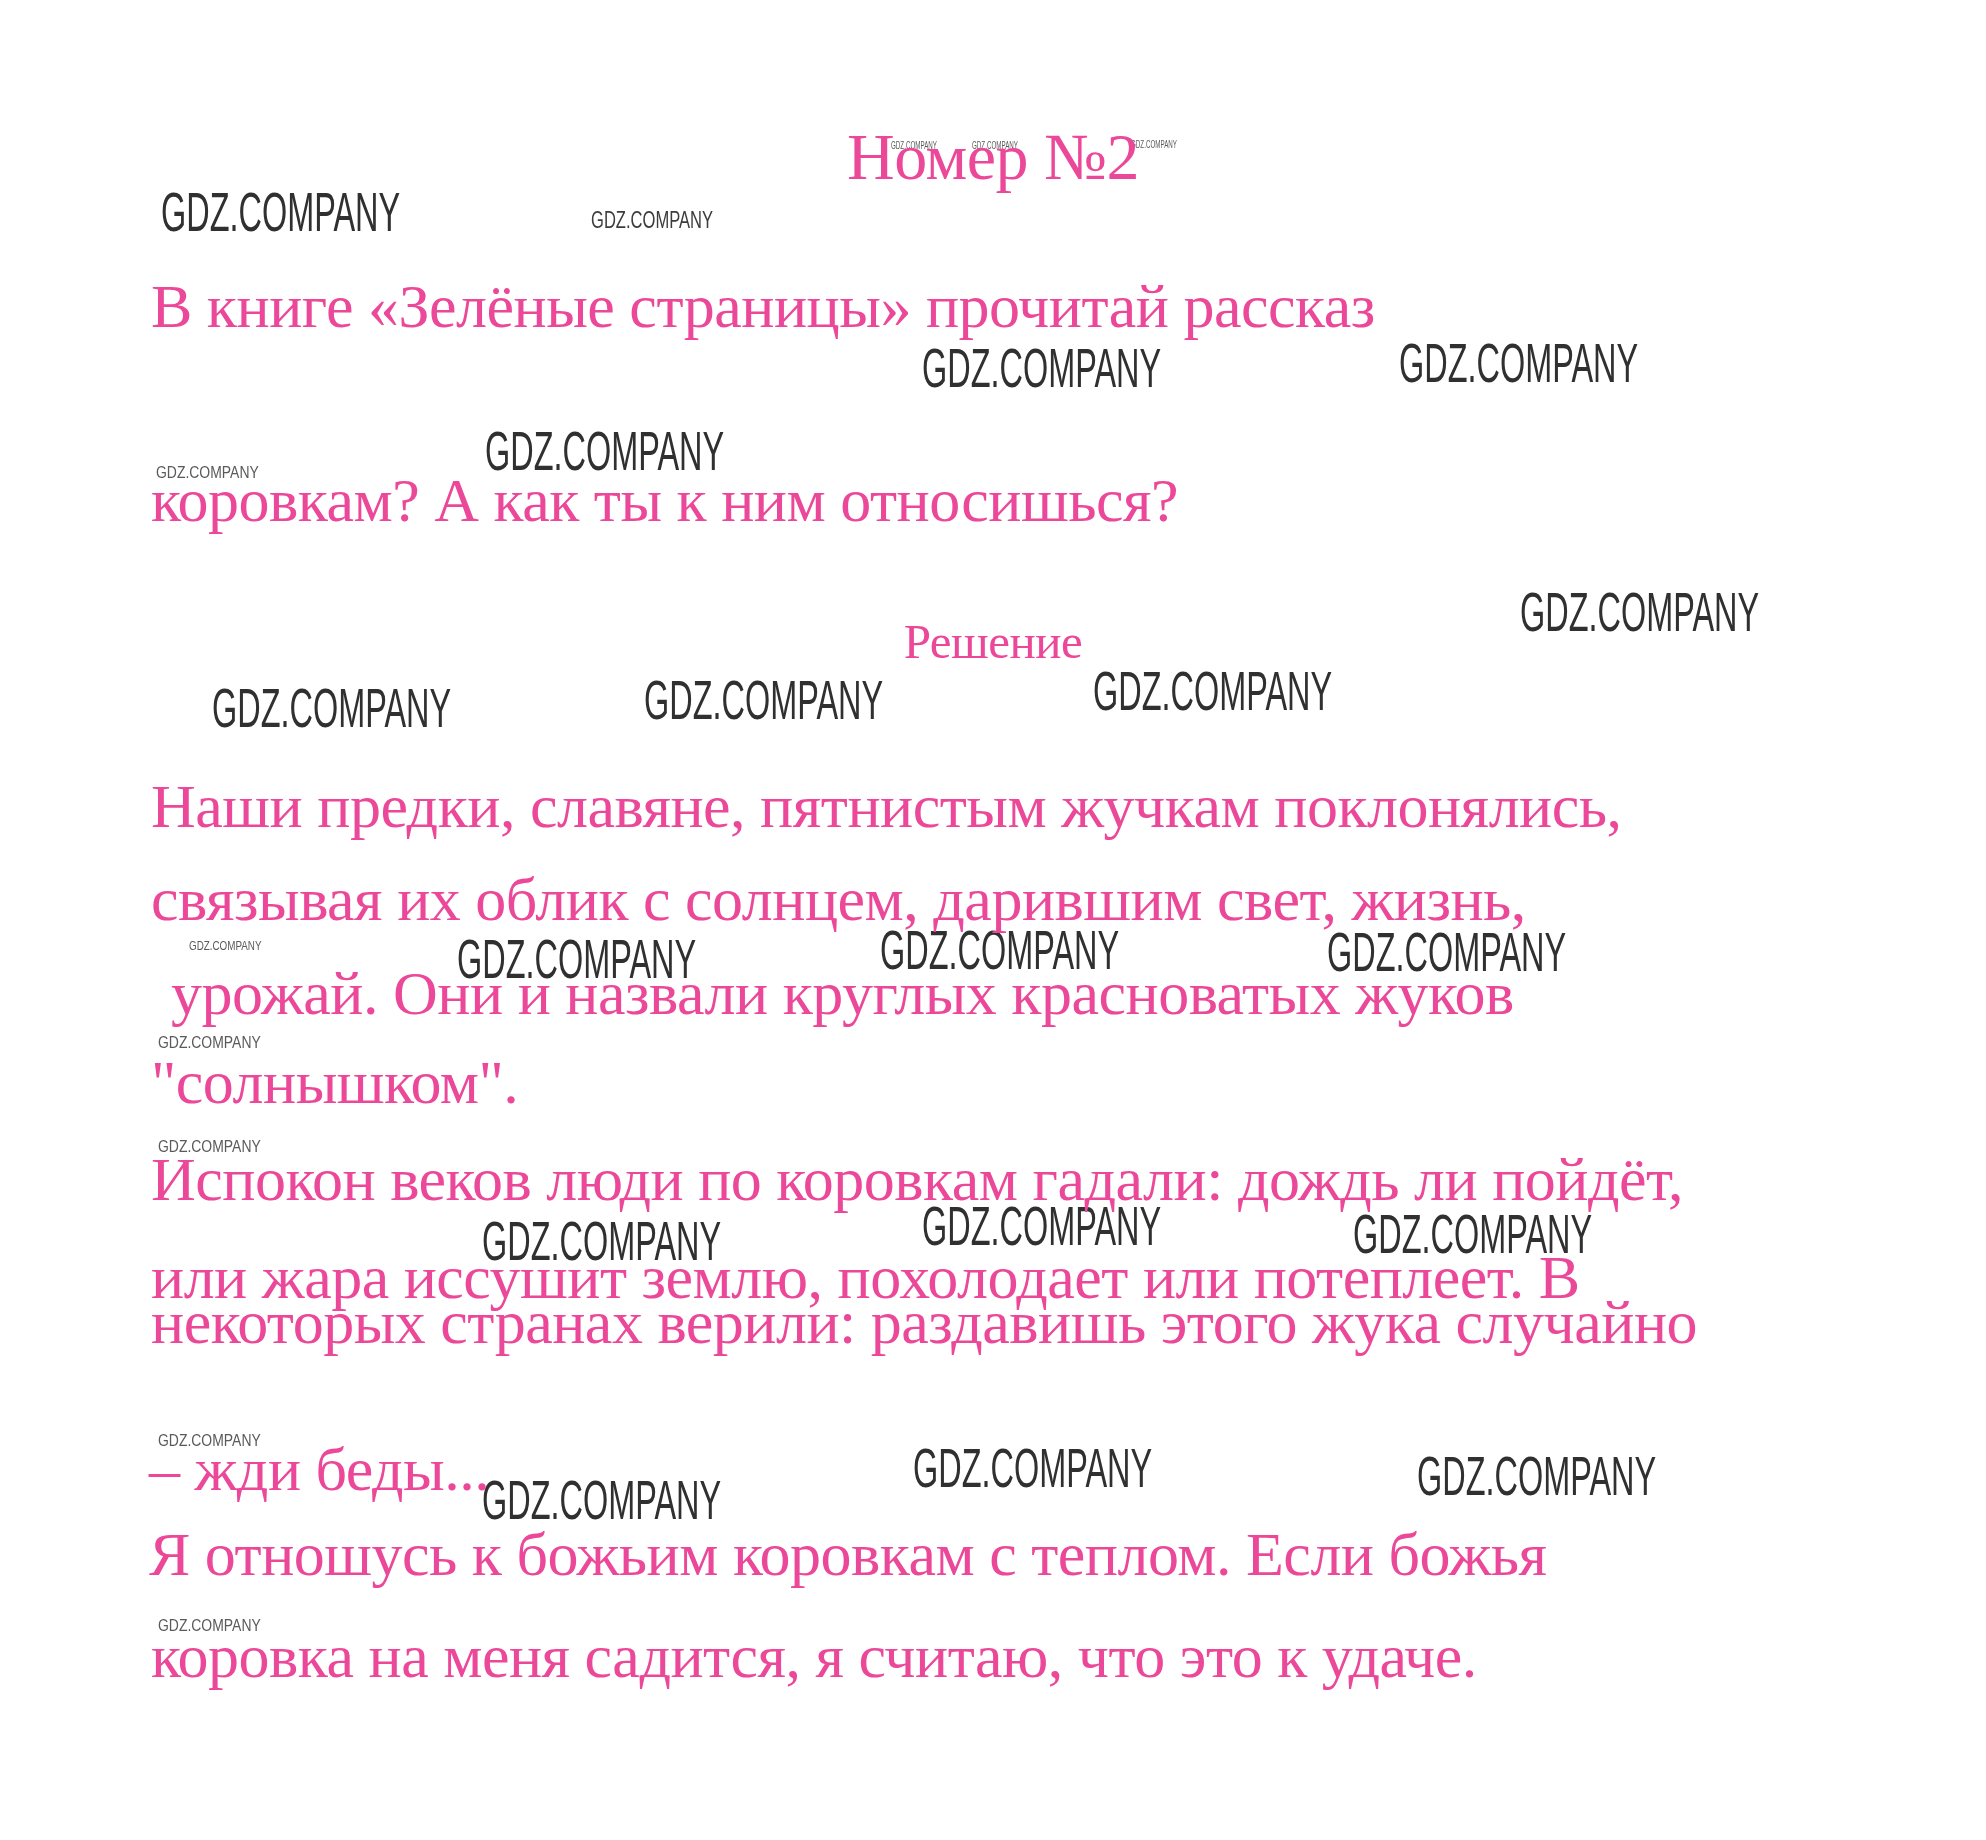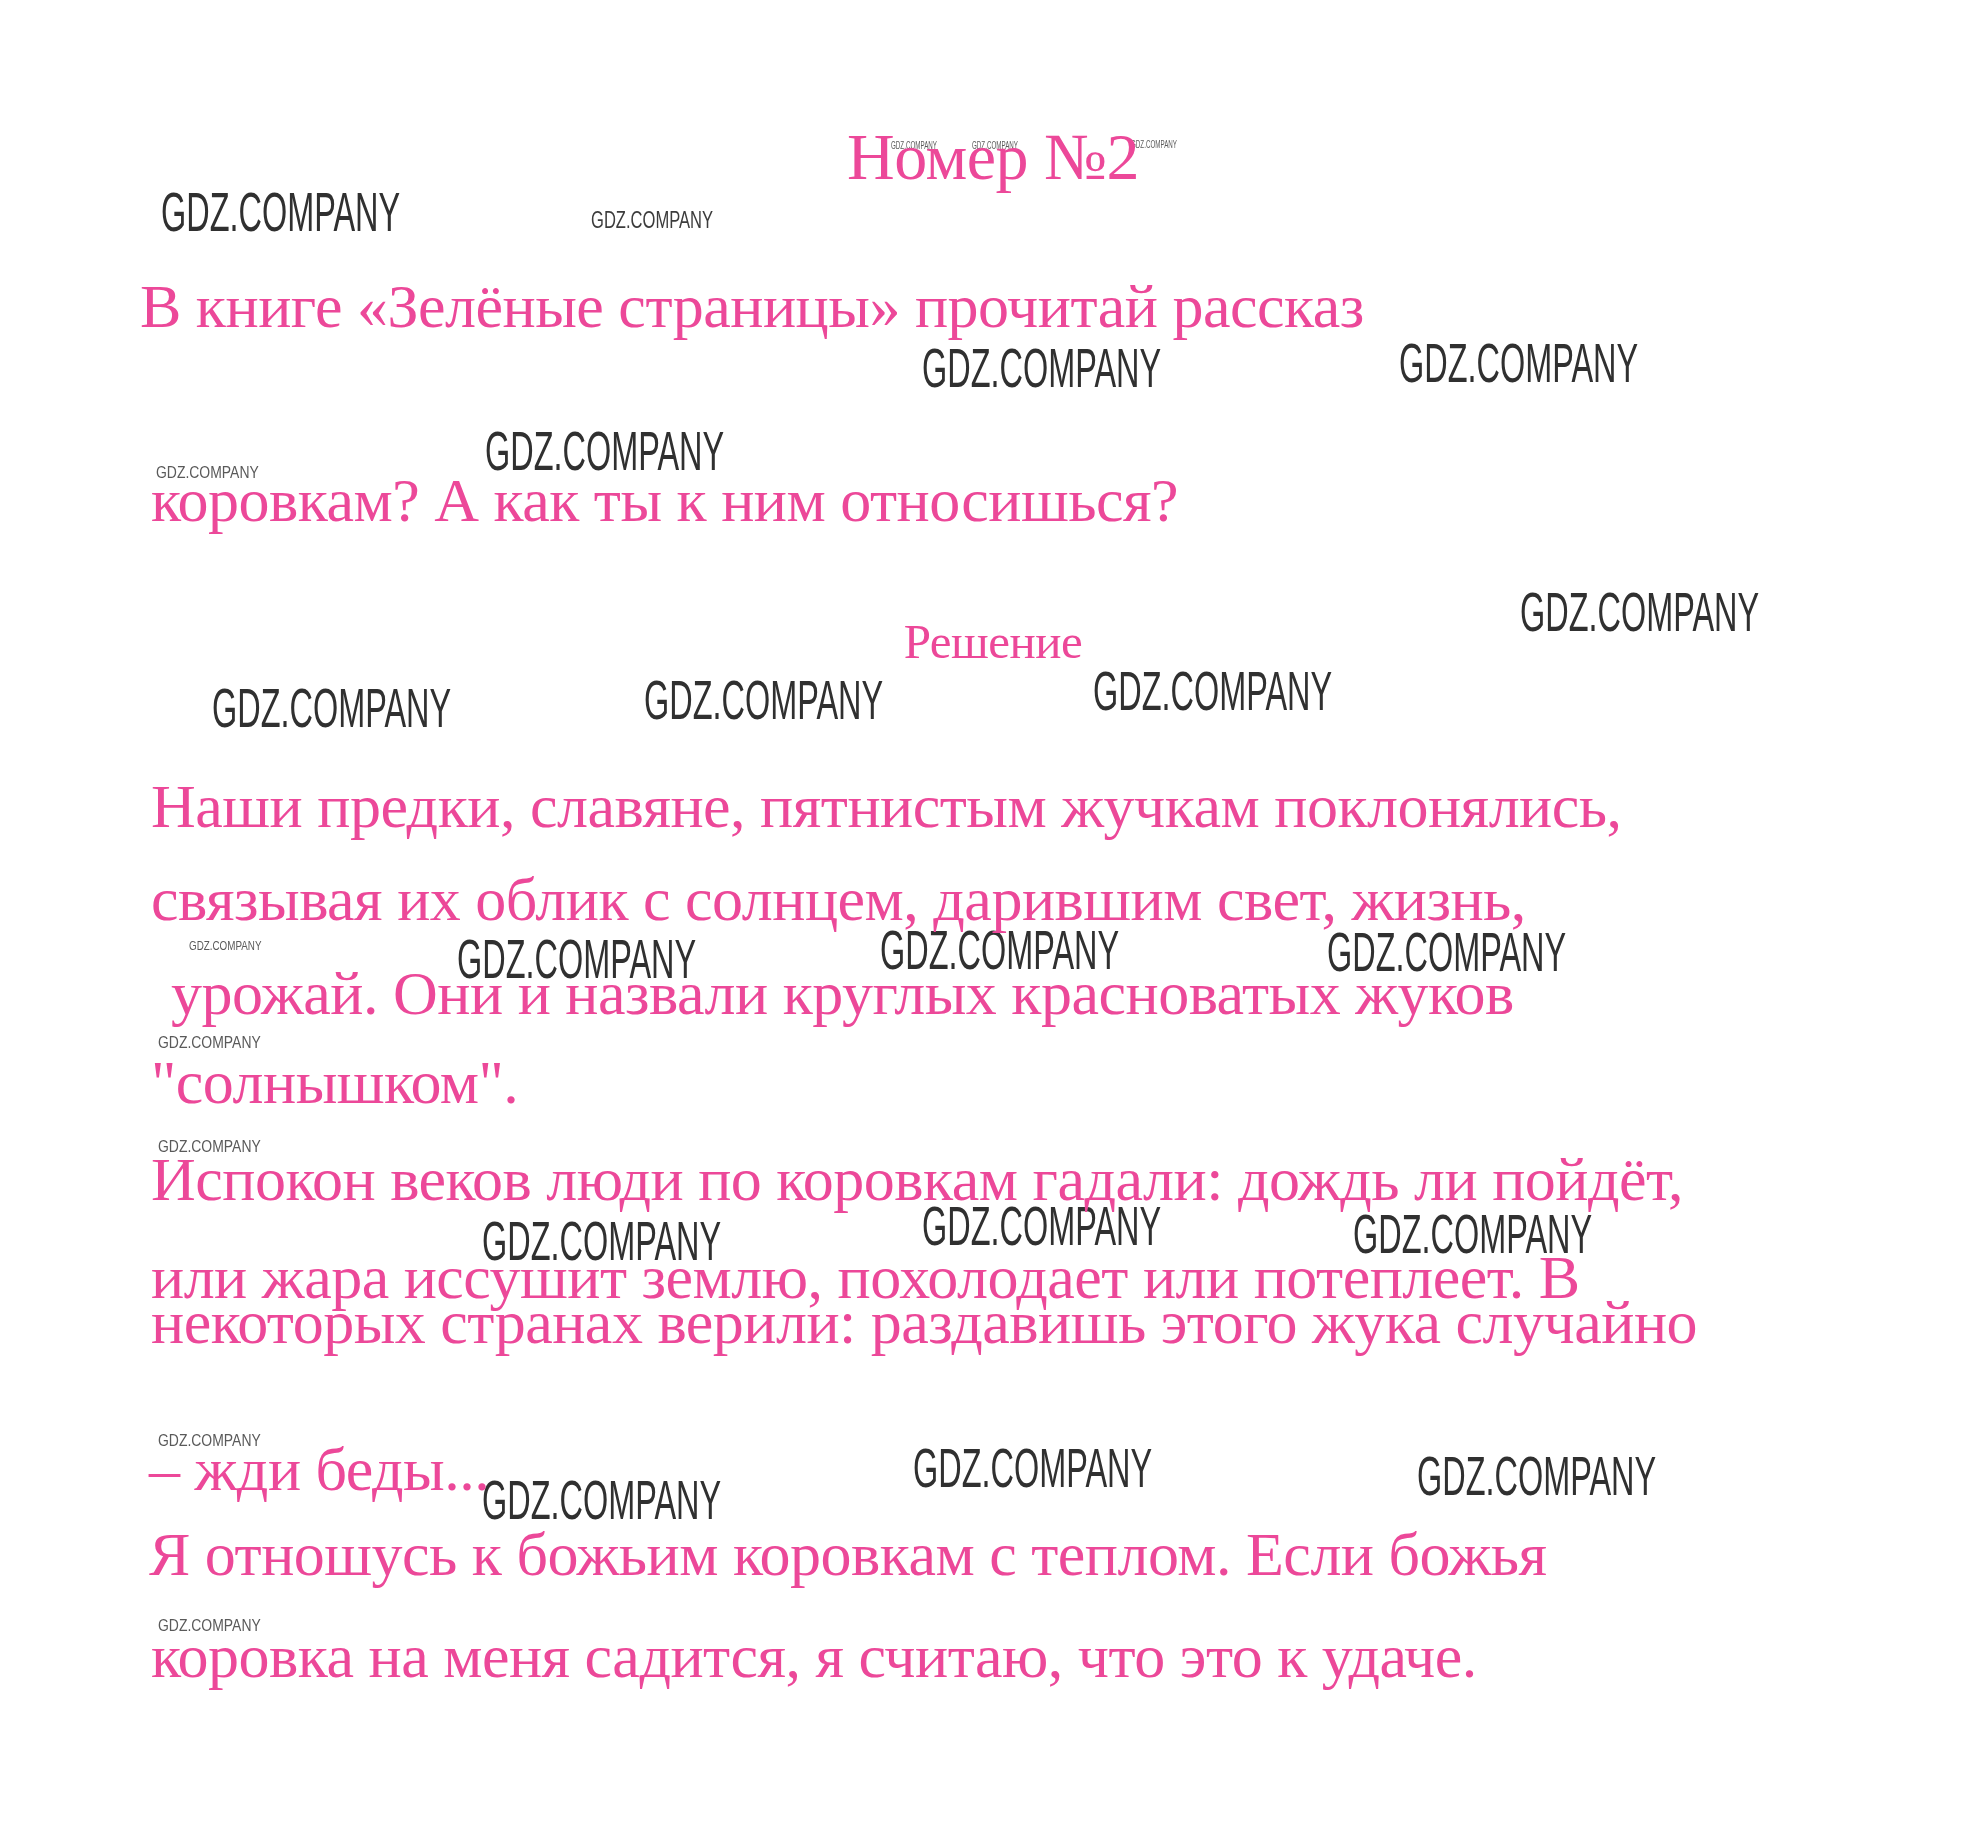--- a/index.html
+++ b/index.html
@@ -76,21 +76,21 @@
   <div class="wm wm-lg" style="left:922px;  top:1199px;">GDZ.COMPANY</div>
   <div class="wm wm-lg" style="left:1353px; top:1207px;">GDZ.COMPANY</div>
   <div class="wm wm-sm" style="left:158px;  top:1432px;">GDZ.COMPANY</div>
   <div class="wm wm-lg" style="left:913px;  top:1441px;">GDZ.COMPANY</div>
   <div class="wm wm-lg" style="left:1417px; top:1449px;">GDZ.COMPANY</div>
   <div class="wm wm-lg" style="left:482px;  top:1473px;">GDZ.COMPANY</div>
   <div class="wm wm-sm" style="left:158px;  top:1617px;">GDZ.COMPANY</div>
 
   <div class="line title center" style="top:124px;">Номер №2</div>
 
-  <div class="line" style="left:140px; top:275px;">В книге «Зелёные страницы» прочитай рассказ</div>
+  <div class="line" style="left:151px; top:275px;">В книге «Зелёные страницы» прочитай рассказ</div>
   <div class="line" style="left:151px; top:469px;">коровкам? А как ты к ним относишься?</div>
 
   <div class="line heading center" style="top:617px;">Решение</div>
 
   <div class="line" style="left:151px; top:775px;">Наши предки, славяне, пятнистым жучкам поклонялись,</div>
   <div class="line" style="left:151px; top:868px;">связывая их облик с солнцем, дарившим свет, жизнь,</div>
   <div class="line" style="left:151px; top:962px;margin-left:20px;">урожай. Они и назвали круглых красноватых жуков</div>
   <div class="line" style="left:151px; top:1051px;">"солнышком".</div>
 
   <div class="line" style="left:151px; top:1148px;">Испокон веков люди по коровкам гадали: дождь ли пойдёт,</div>

